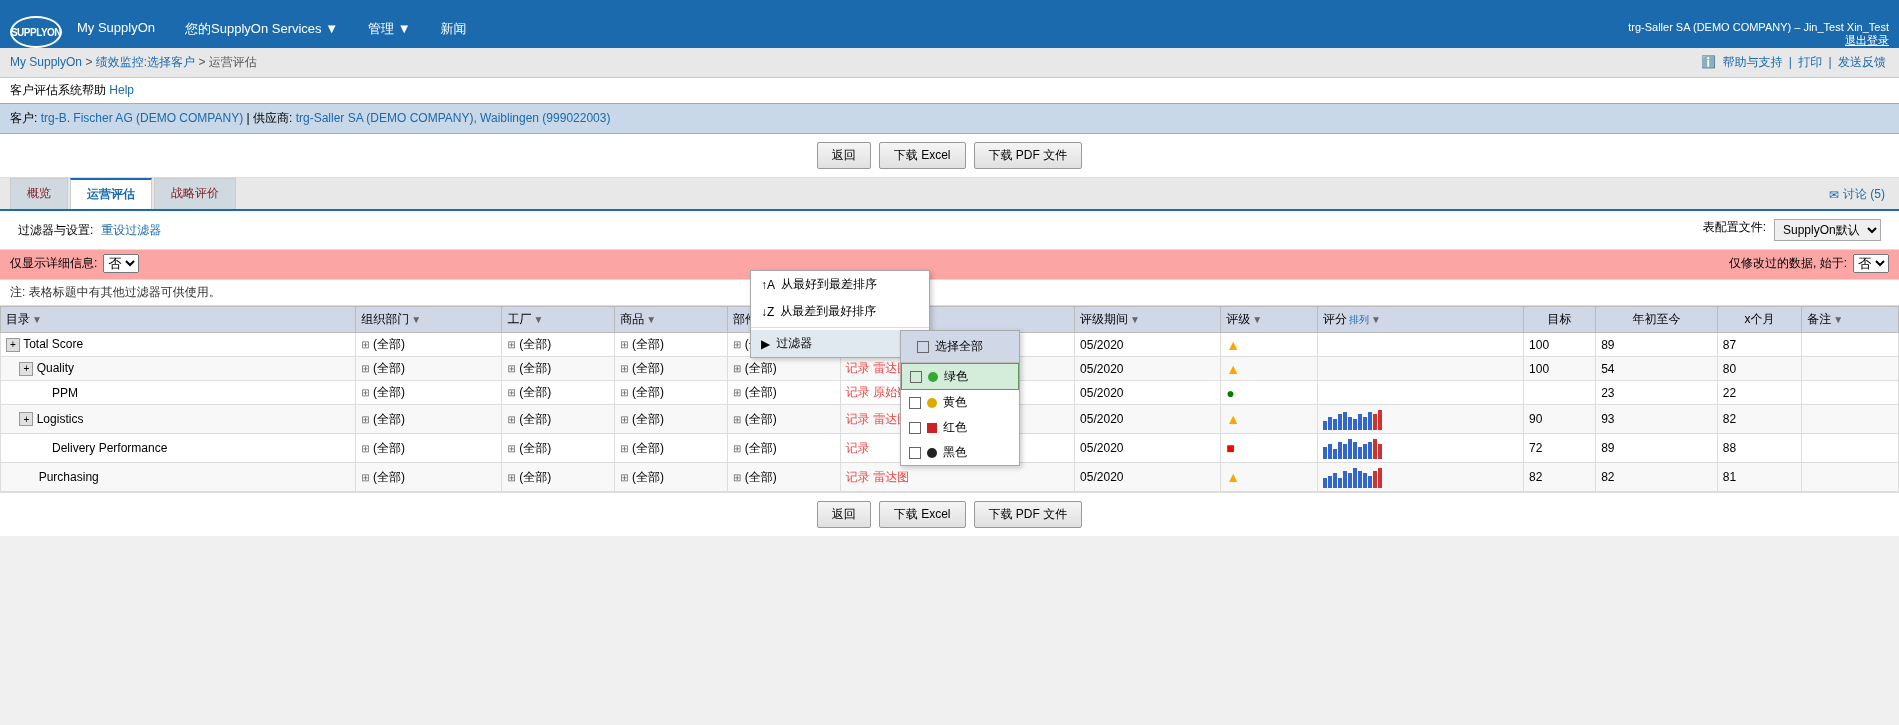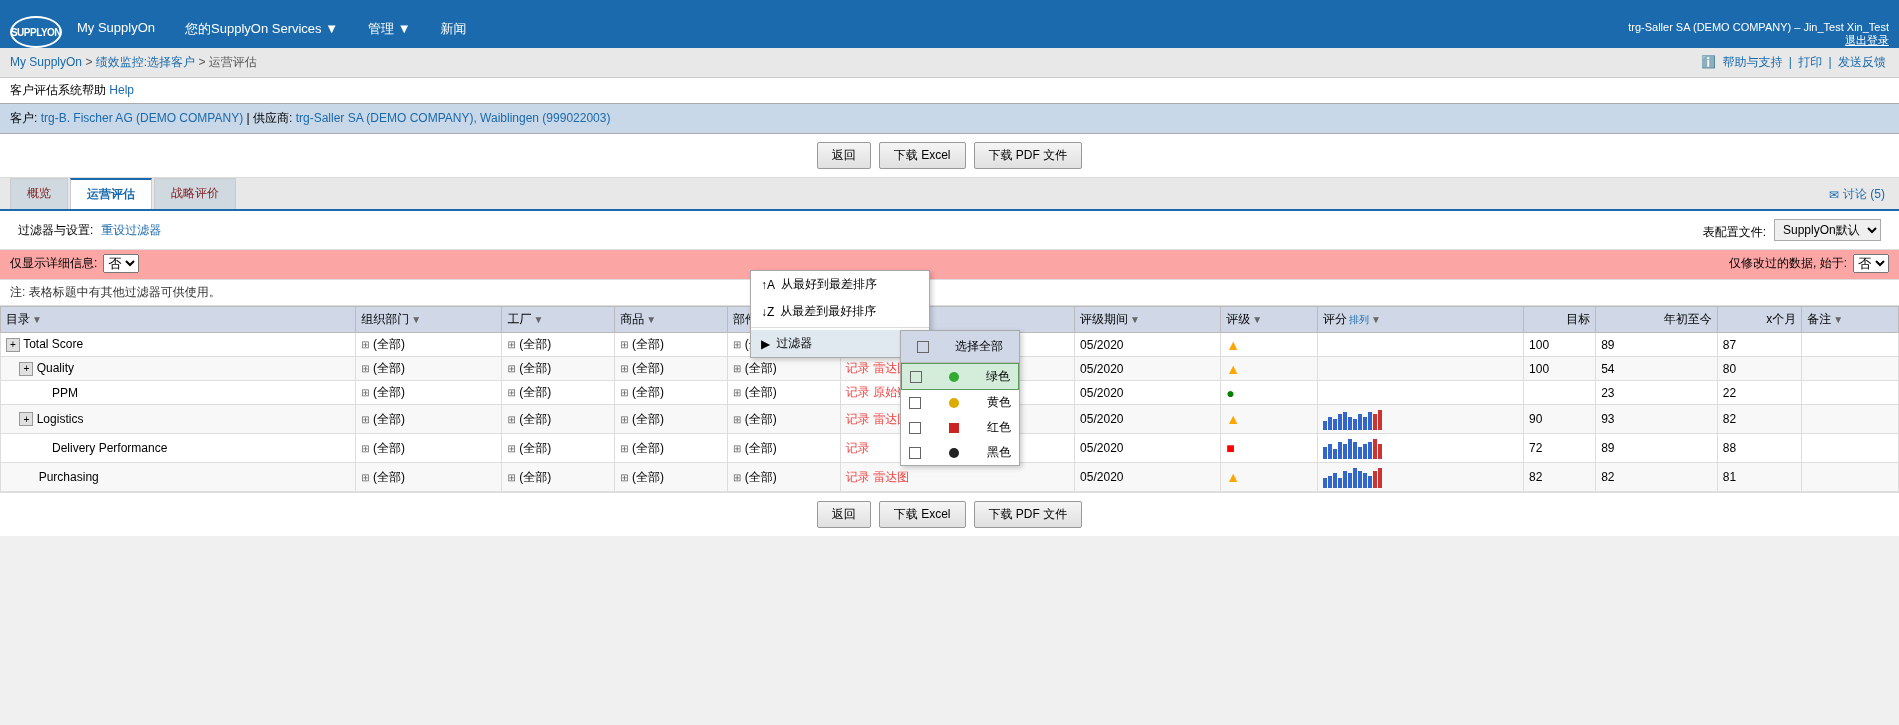--- a/index.html
+++ b/index.html
@@ -144,21 +144,21 @@
     
     .filter-area {
       background: white;
       padding: 8px 18px;
       border-bottom: 1px solid #ddd;
       display: flex;
       justify-content: space-between;
       align-items: center;
     }
     .filter-left { display: flex; align-items: center; gap: 8px; }
-    .filter-right { display: flex; align-items: flex-end; gap: 8px; }
+    .filter-right { display: flex; align-items: flex-start; gap: 8px; }
     .filter-area a { color: #1a6aad; text-decoration: none; }
     .filter-area select {
       padding: 2px 4px;
       font-size: 12px;
       border: 1px solid #aaa;
     }
     .filter-row2 {
       background: #fca5a5;
       padding: 4px 10px 6px 10px;
       border-bottom: 1px solid #ddd;
@@ -186,21 +186,21 @@
     }
     table {
       width: 100%;
       border-collapse: collapse;
       font-size: 12px;
     }
     th {
       background: #d0d8e8;
       border: 1px solid #bbb;
       padding: 4px 5px;
-      text-align: right;
+      text-align: center;
       white-space: nowrap;
       font-weight: normal;
     }
     th .th-content {
       display: flex;
       align-items: center;
       gap: 2px;
     }
     td {
       border: 1px solid #ddd;
@@ -269,21 +269,20 @@
       font-size: 11px;
       border-bottom: 1px solid #bbb;
     }
     .color-popup-item {
       padding: 4px 8px;
       display: flex;
       align-items: center;
       gap: 6px;
       font-size: 12px;
       cursor: pointer;
-      justify-content: space-between;
     }
     .color-popup-item.highlighted { background: #d4edda; border: 1px solid #5a9a5a; }
     .color-dot {
       width: 10px;
       height: 10px;
       border-radius: 50%;
       display: inline-block;
     }
     .color-square {
       width: 10px;

